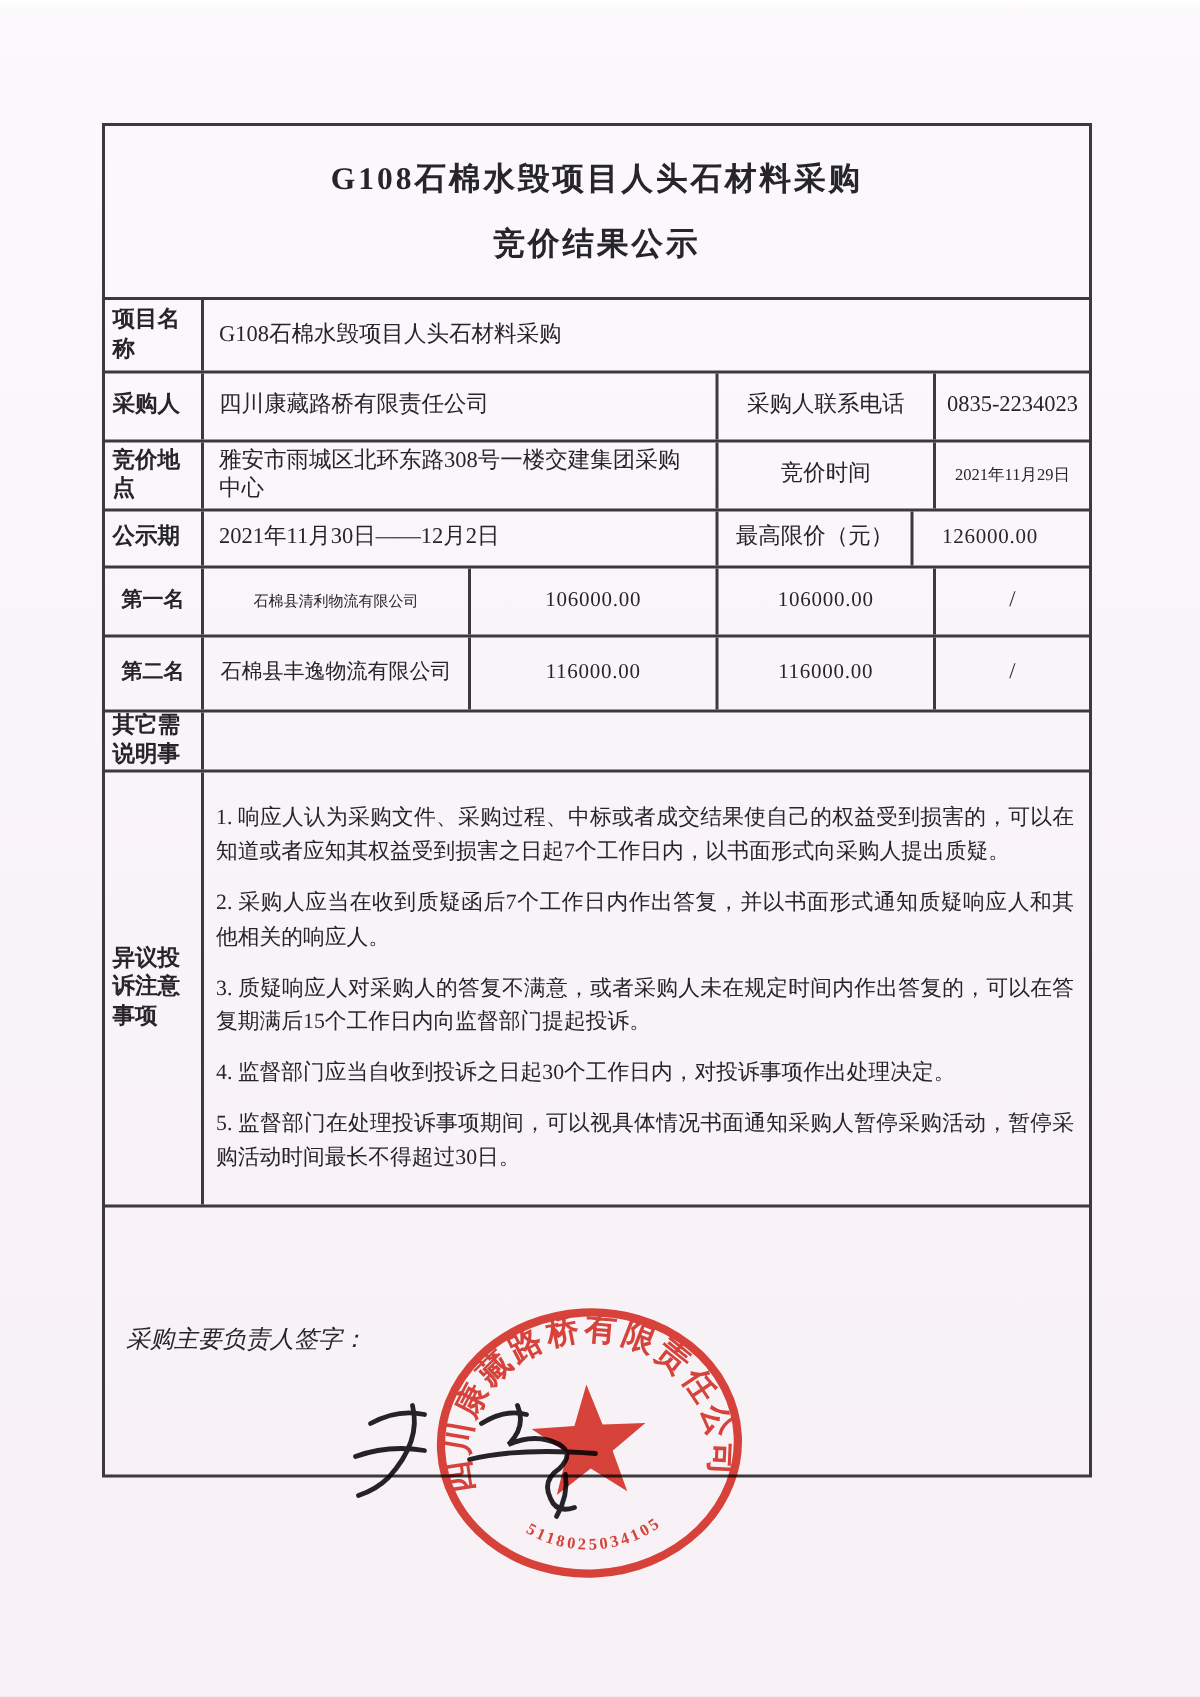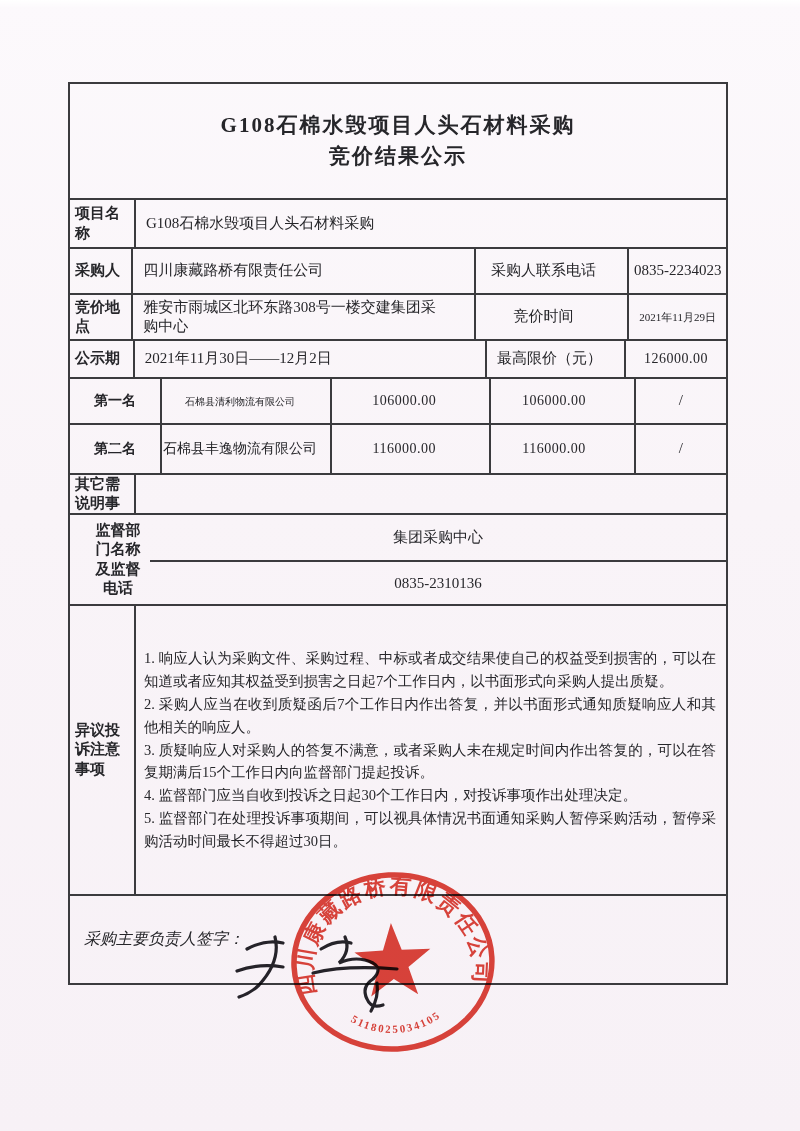--- a/index.html
+++ b/index.html
@@ -28,31 +28,32 @@
     background:transparent;
   }
   .row { display:flex; border-top:2px solid #3b3b3e; box-sizing:border-box; flex:0 0 auto; }
   .row.first { border-top:none; }
   .cell {
     box-sizing:border-box;
     border-left:2px solid #3b3b3e;
     display:flex; align-items:center;
     font-size:15px; line-height:1.3;
     overflow:hidden;
+    gap:11px;
   }
   .cell.nol { border-left:none; }
   .label-cell {
     width:64px; padding:2px 5px;
     word-break:break-all;
     font-size:15px;
     font-weight:bold;
   }
-  .center { justify-content:center; text-align:center;margin-left:16px; }
+  .center { justify-content:center; text-align:right; }
   .val { padding:2px 10px; }
-  .num { justify-content:center; font-size:14px; letter-spacing:0.5px;margin-left:12px; }
+  .num { justify-content:center; font-size:14px; letter-spacing:0.5px; }
   .title-cell {
     flex:1; flex-direction:column; justify-content:center; align-items:center;
     font-size:21px; font-weight:bold; letter-spacing:2px;
   }
   .title-cell div { margin:2px 0; }
   .subcol { display:flex; flex-direction:column; flex:1; }
   .subrow {
     box-sizing:border-box; display:flex; align-items:center; justify-content:center;
     font-size:15px;
   }
@@ -133,27 +134,20 @@
       <div class="cell num" style="width:165px">116000.00</div>
       <div class="cell num" style="width:145px">116000.00</div>
       <div class="cell center" style="width:104px">/</div>
     </div>
 
     <div class="row" style="height:40px">
       <div class="cell nol label-cell" style="line-height:1.25">其它需说明事</div>
       <div class="cell val" style="flex:1"></div>
     </div>
 
-    <div class="row" style="height:91px">
-      <div class="cell nol label-cell center">监督部门名称及监督电话</div>
-      <div class="subcol">
-        <div class="subrow" style="height:45px">集团采购中心</div>
-        <div class="subrow" style="flex:1">0835-2310136</div>
-      </div>
-    </div>
 
     <div class="row" style="height:290px">
       <div class="cell nol label-cell">异议投诉注意事项</div>
       <div class="cell objection-text" style="flex:1">
         <p>1. 响应人认为采购文件、采购过程、中标或者成交结果使自己的权益受到损害的，可以在知道或者应知其权益受到损害之日起7个工作日内，以书面形式向采购人提出质疑。</p>
         <p>2. 采购人应当在收到质疑函后7个工作日内作出答复，并以书面形式通知质疑响应人和其他相关的响应人。</p>
         <p>3. 质疑响应人对采购人的答复不满意，或者采购人未在规定时间内作出答复的，可以在答复期满后15个工作日内向监督部门提起投诉。</p>
         <p>4. 监督部门应当自收到投诉之日起30个工作日内，对投诉事项作出处理决定。</p>
         <p>5. 监督部门在处理投诉事项期间，可以视具体情况书面通知采购人暂停采购活动，暂停采购活动时间最长不得超过30日。</p>
       </div>

